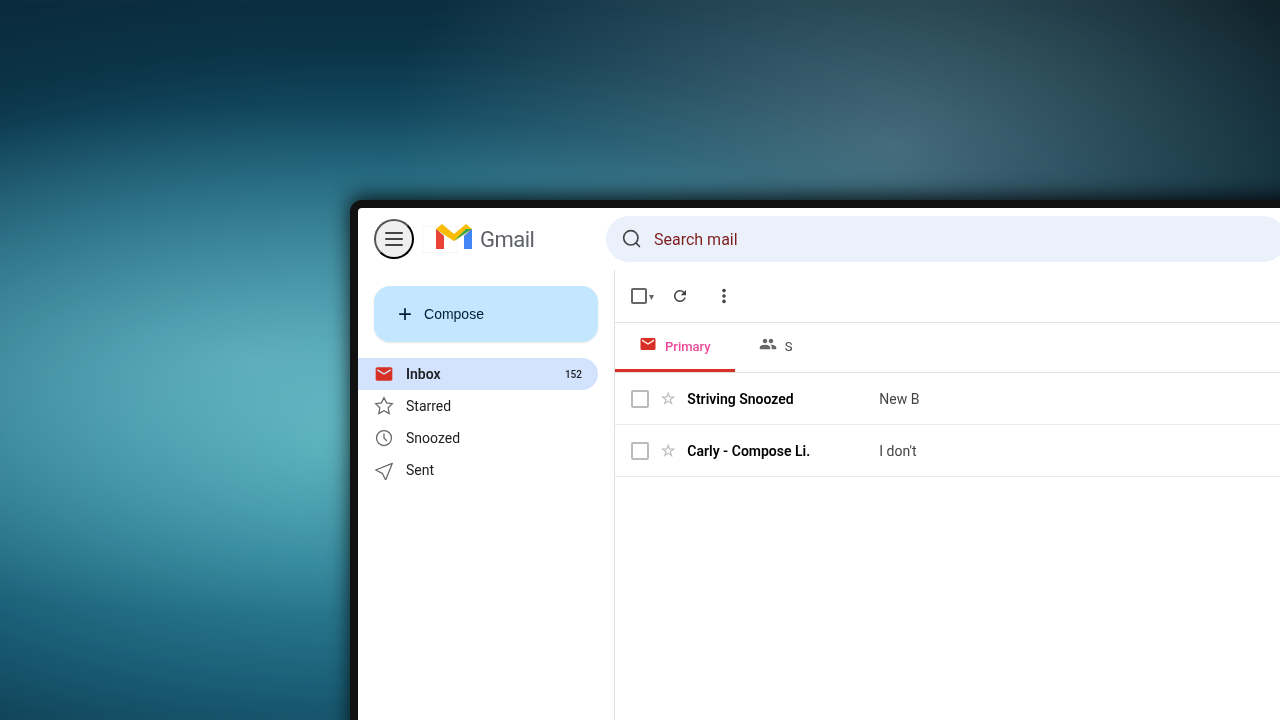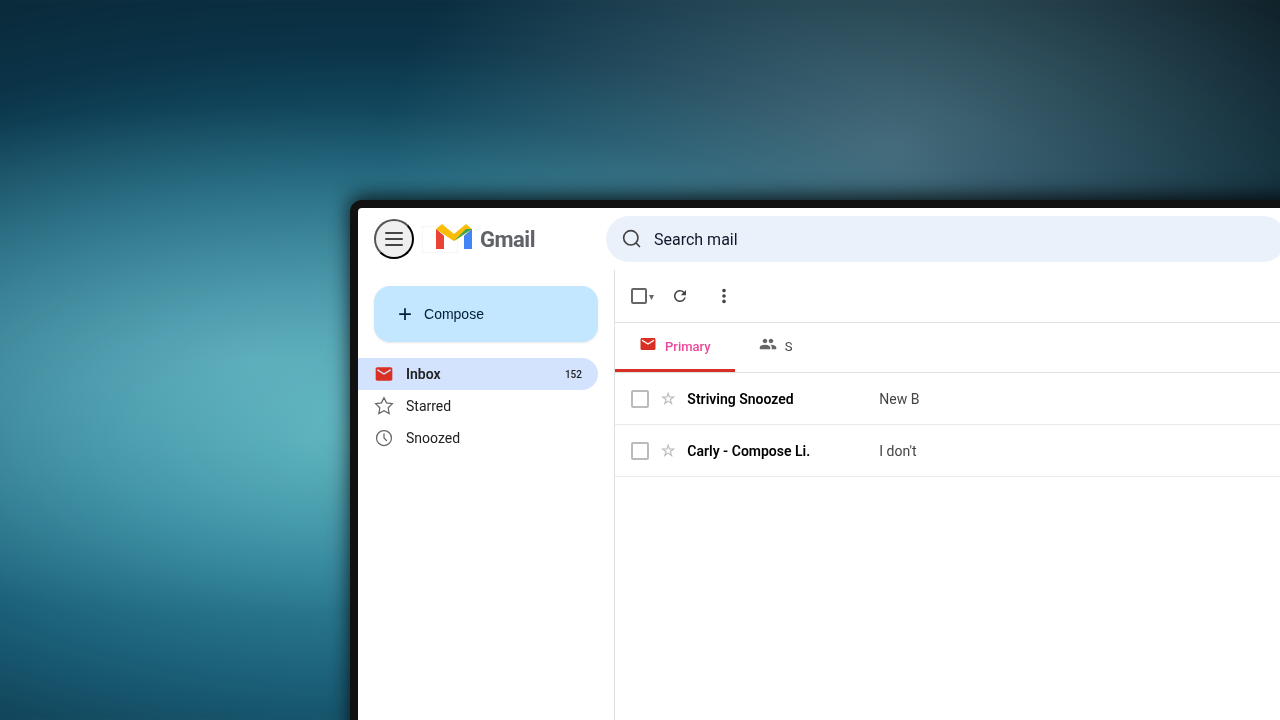--- a/index.html
+++ b/index.html
@@ -103,21 +103,21 @@
     }
 
     .gmail-m-logo {
       width: 36px;
       height: 27px;
     }
 
     .gmail-wordmark {
       font-size: 22px;
       color: #5f6368;
-      font-weight: 700;
+      font-weight: 400;
       letter-spacing: -0.5px;
     }
 
     
     .search-bar {
       flex: 1;
       max-width: 680px;
       height: 46px;
       background: #eaf1fb;
       border-radius: 24px;
@@ -129,21 +129,21 @@
     }
 
     .search-icon-wrap {
       color: #444;
       font-size: 18px;
       display: flex;
       align-items: center;
     }
 
     .search-placeholder {
-      color: #0f172a;
+      color: #7f1d1d;
       font-size: 16px;
     }
 
     
     .gmail-body {
       display: flex;
       flex: 1;
       overflow: hidden;
     }
 
@@ -466,20 +466,28 @@
           <div class="nav-item">
             <div class="nav-icon">
               <svg width="20" height="20" viewBox="0 0 24 24" fill="none">
                 <circle cx="12" cy="12" r="9" stroke="#666" stroke-width="1.5"></circle>
                 <path d="M12 7v5l3 3" stroke="#666" stroke-width="1.5" stroke-linecap="round"></path>
               </svg>
             </div>
             <span class="nav-label">Snoozed</span>
           </div>
 
+          <div class="nav-item">
+            <div class="nav-icon">
+              <svg width="20" height="20" viewBox="0 0 24 24" fill="none">
+                <path d="M2 12l20-8-8 20-4-8-8-4z" stroke="#666" stroke-width="1.5" stroke-linejoin="round"></path>
+              </svg>
+            </div>
+            <span class="nav-label">Sent</span>
+          </div>
 
         </div>
 
         <div class="email-main">
 
           <div class="email-toolbar">
 
             <div class="checkbox-dropdown">
               <span class="checkbox-square"></span>
               <span class="dropdown-arrow">▾</span>

